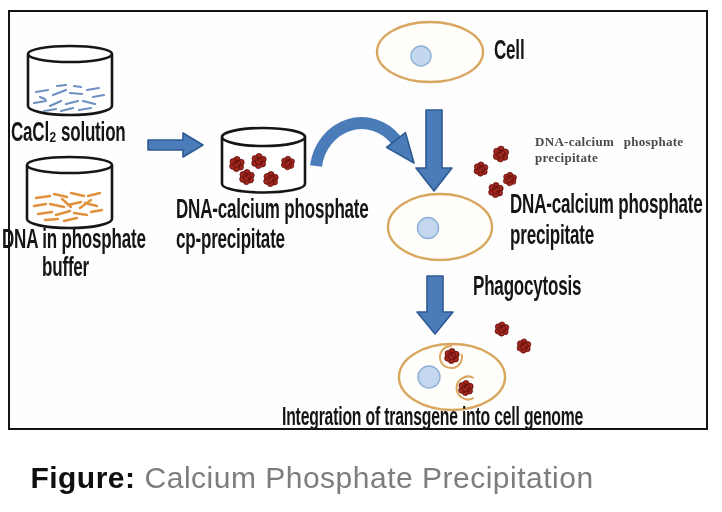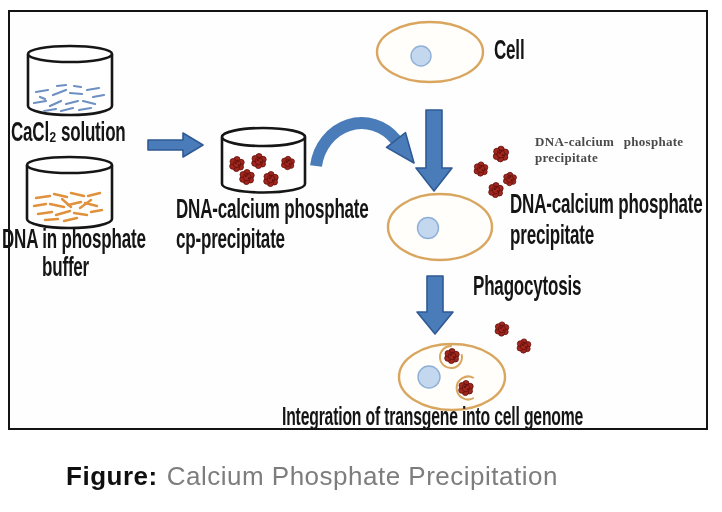--- a/index.html
+++ b/index.html
@@ -30,21 +30,21 @@
   .arrowline{fill:none;stroke:var(--arrow-blue,#4a7cba);stroke-width:12;}
   .membrane{fill:#fffefb;stroke:var(--membrane,#d9a660);stroke-width:2.4;}
   .pocket{fill:#fffefb;stroke:var(--membrane,#d9a660);stroke-width:2;}
   .nucleus{fill:var(--nucleus-fill,#c3d7ee);stroke:var(--nucleus-edge,#8fb0d6);stroke-width:1.4;}
   .cluster{fill:var(--cluster-red,#a1261d);stroke:var(--cluster-dark,#5f100c);stroke-width:0.8;}
   .dot{fill:var(--cluster-dark,#5f100c);stroke:none;}
   .dashes-blue line{stroke:var(--dash-blue,#6e90c1);stroke-width:2.2;stroke-linecap:round;}
   .dashes-orange line{stroke:var(--dash-orange,#e0913d);stroke-width:2.4;stroke-linecap:round;}
   .caption{
     position:absolute;left:0;top:461px;width:624px;text-align:center;
-    font-size:26px;color:var(--caption-gray,#7d7d7d);letter-spacing:0.5px;
+    font-size:30px;color:var(--caption-gray,#7d7d7d);letter-spacing:0.5px;
   }
   .cap-prefix{color:#0f0f0f;font-weight:700;margin-right:9px;}
 </style>
 </head>
 <body>
 
 <div class="stage">
 
   <div class="frame"></div>
 

